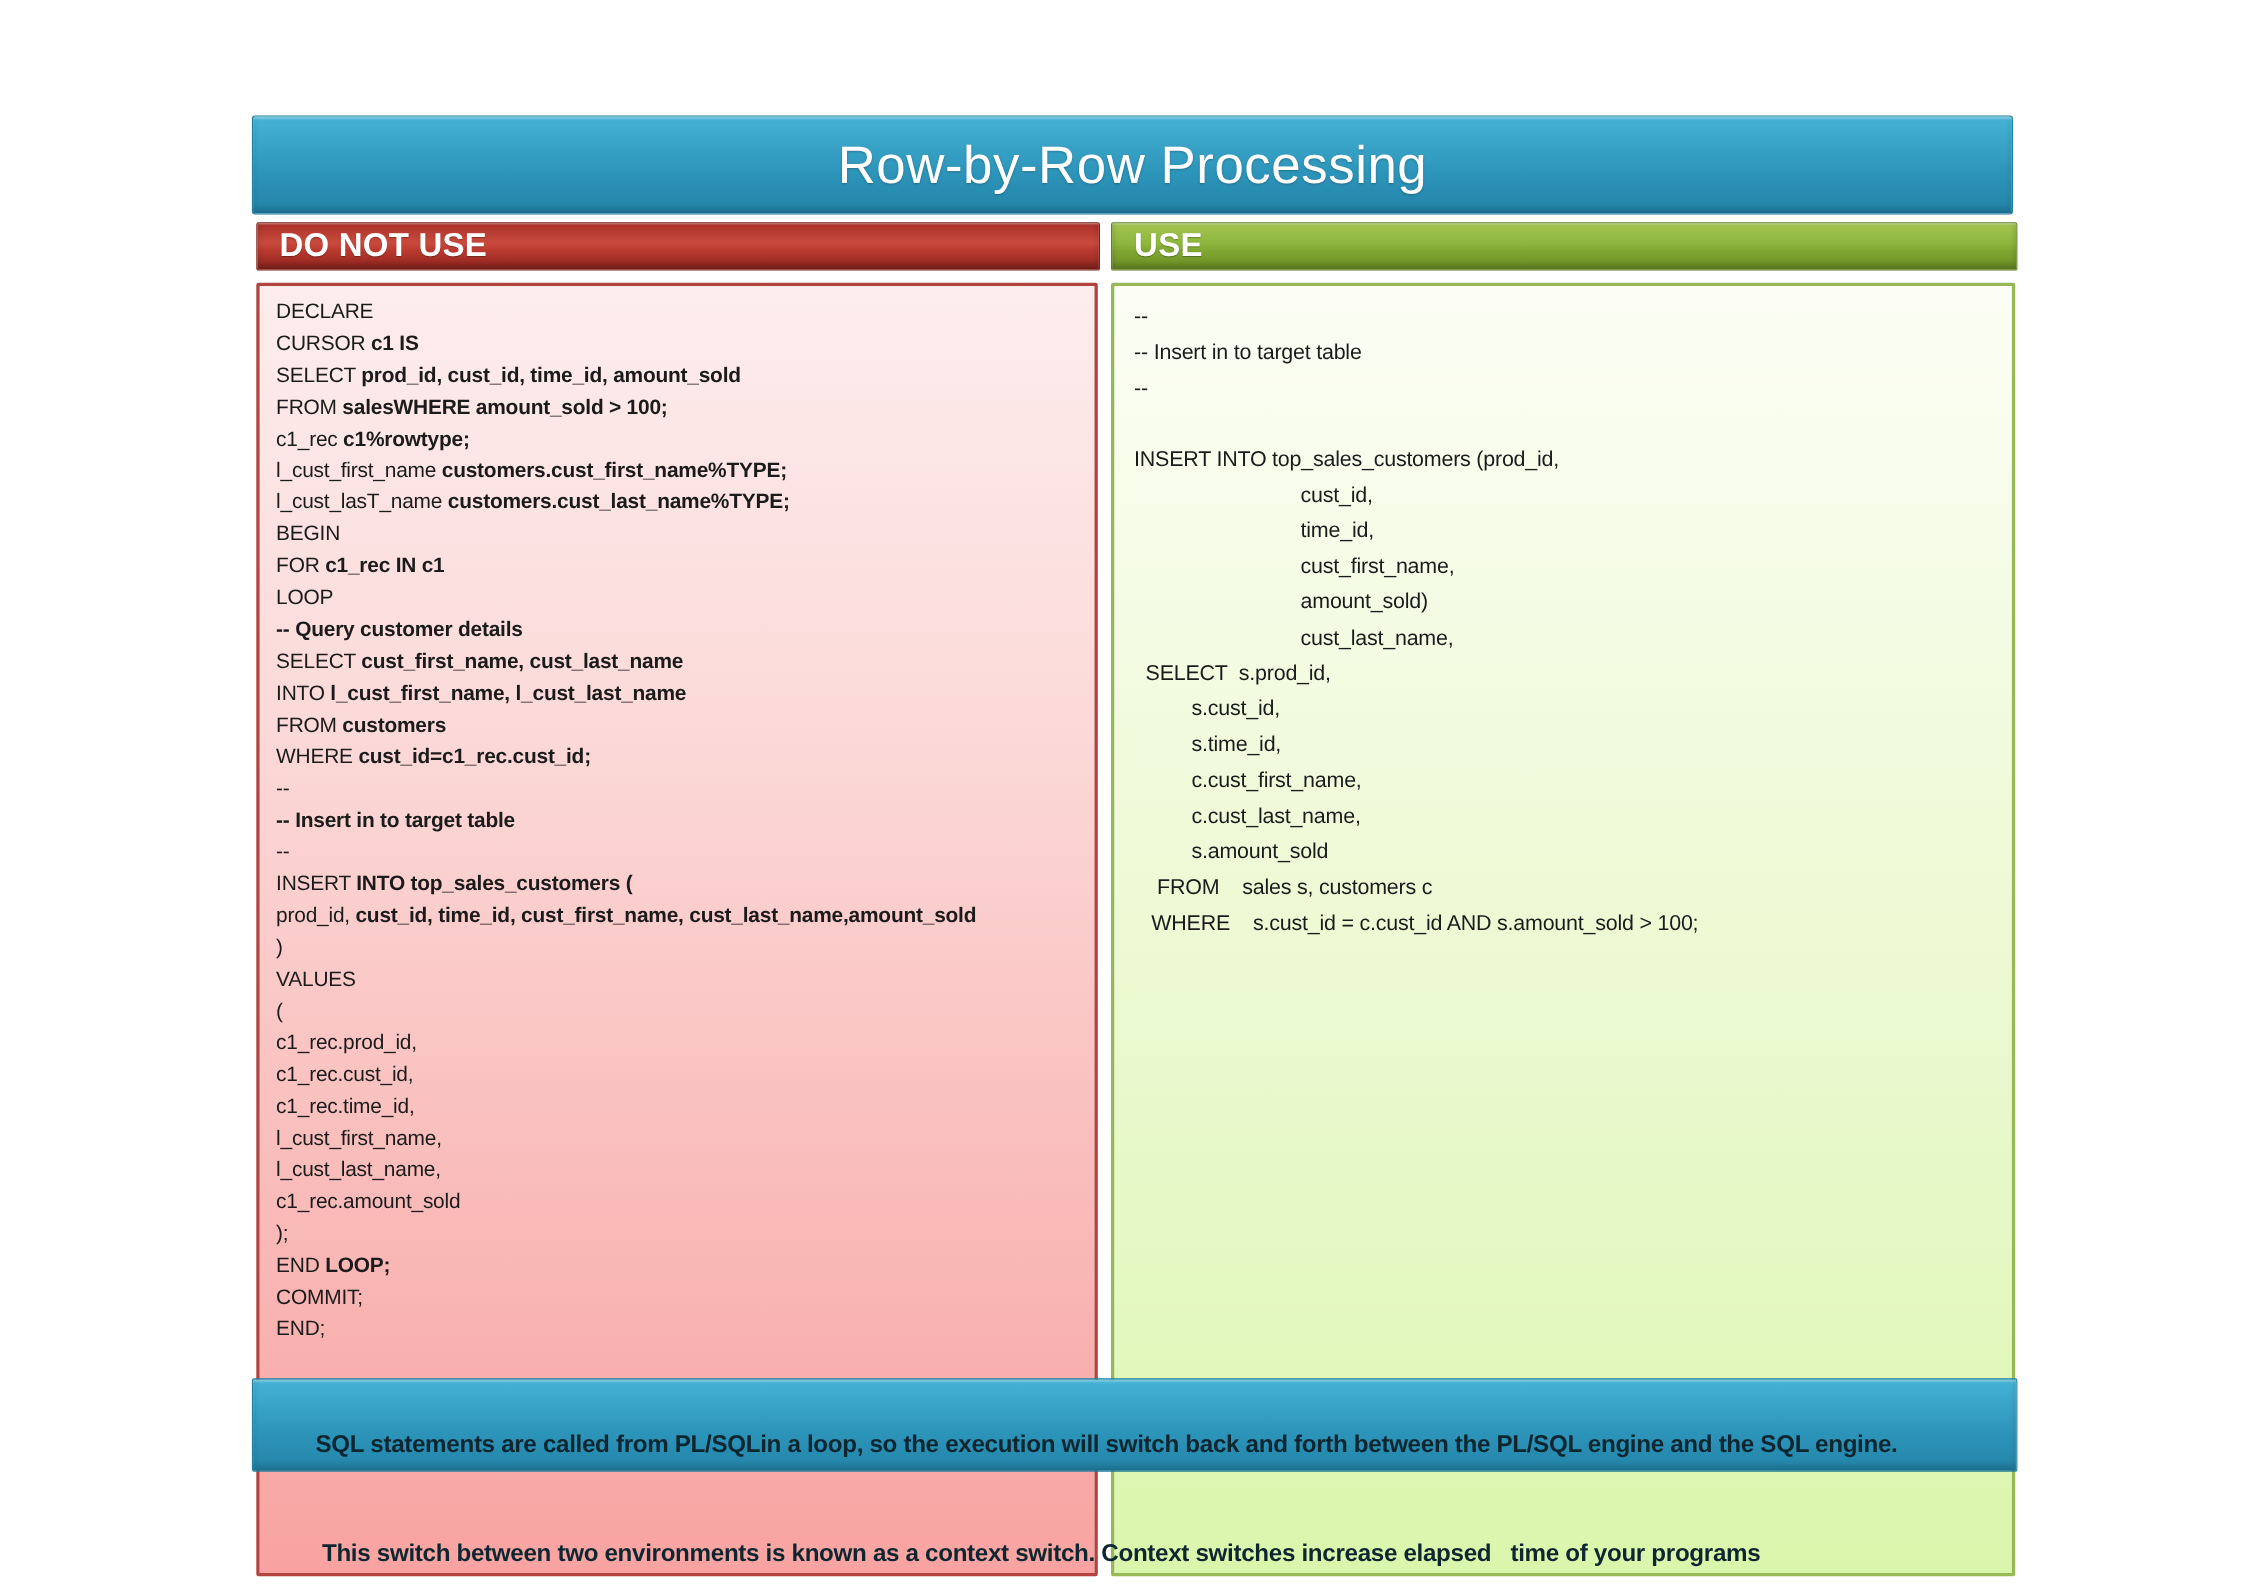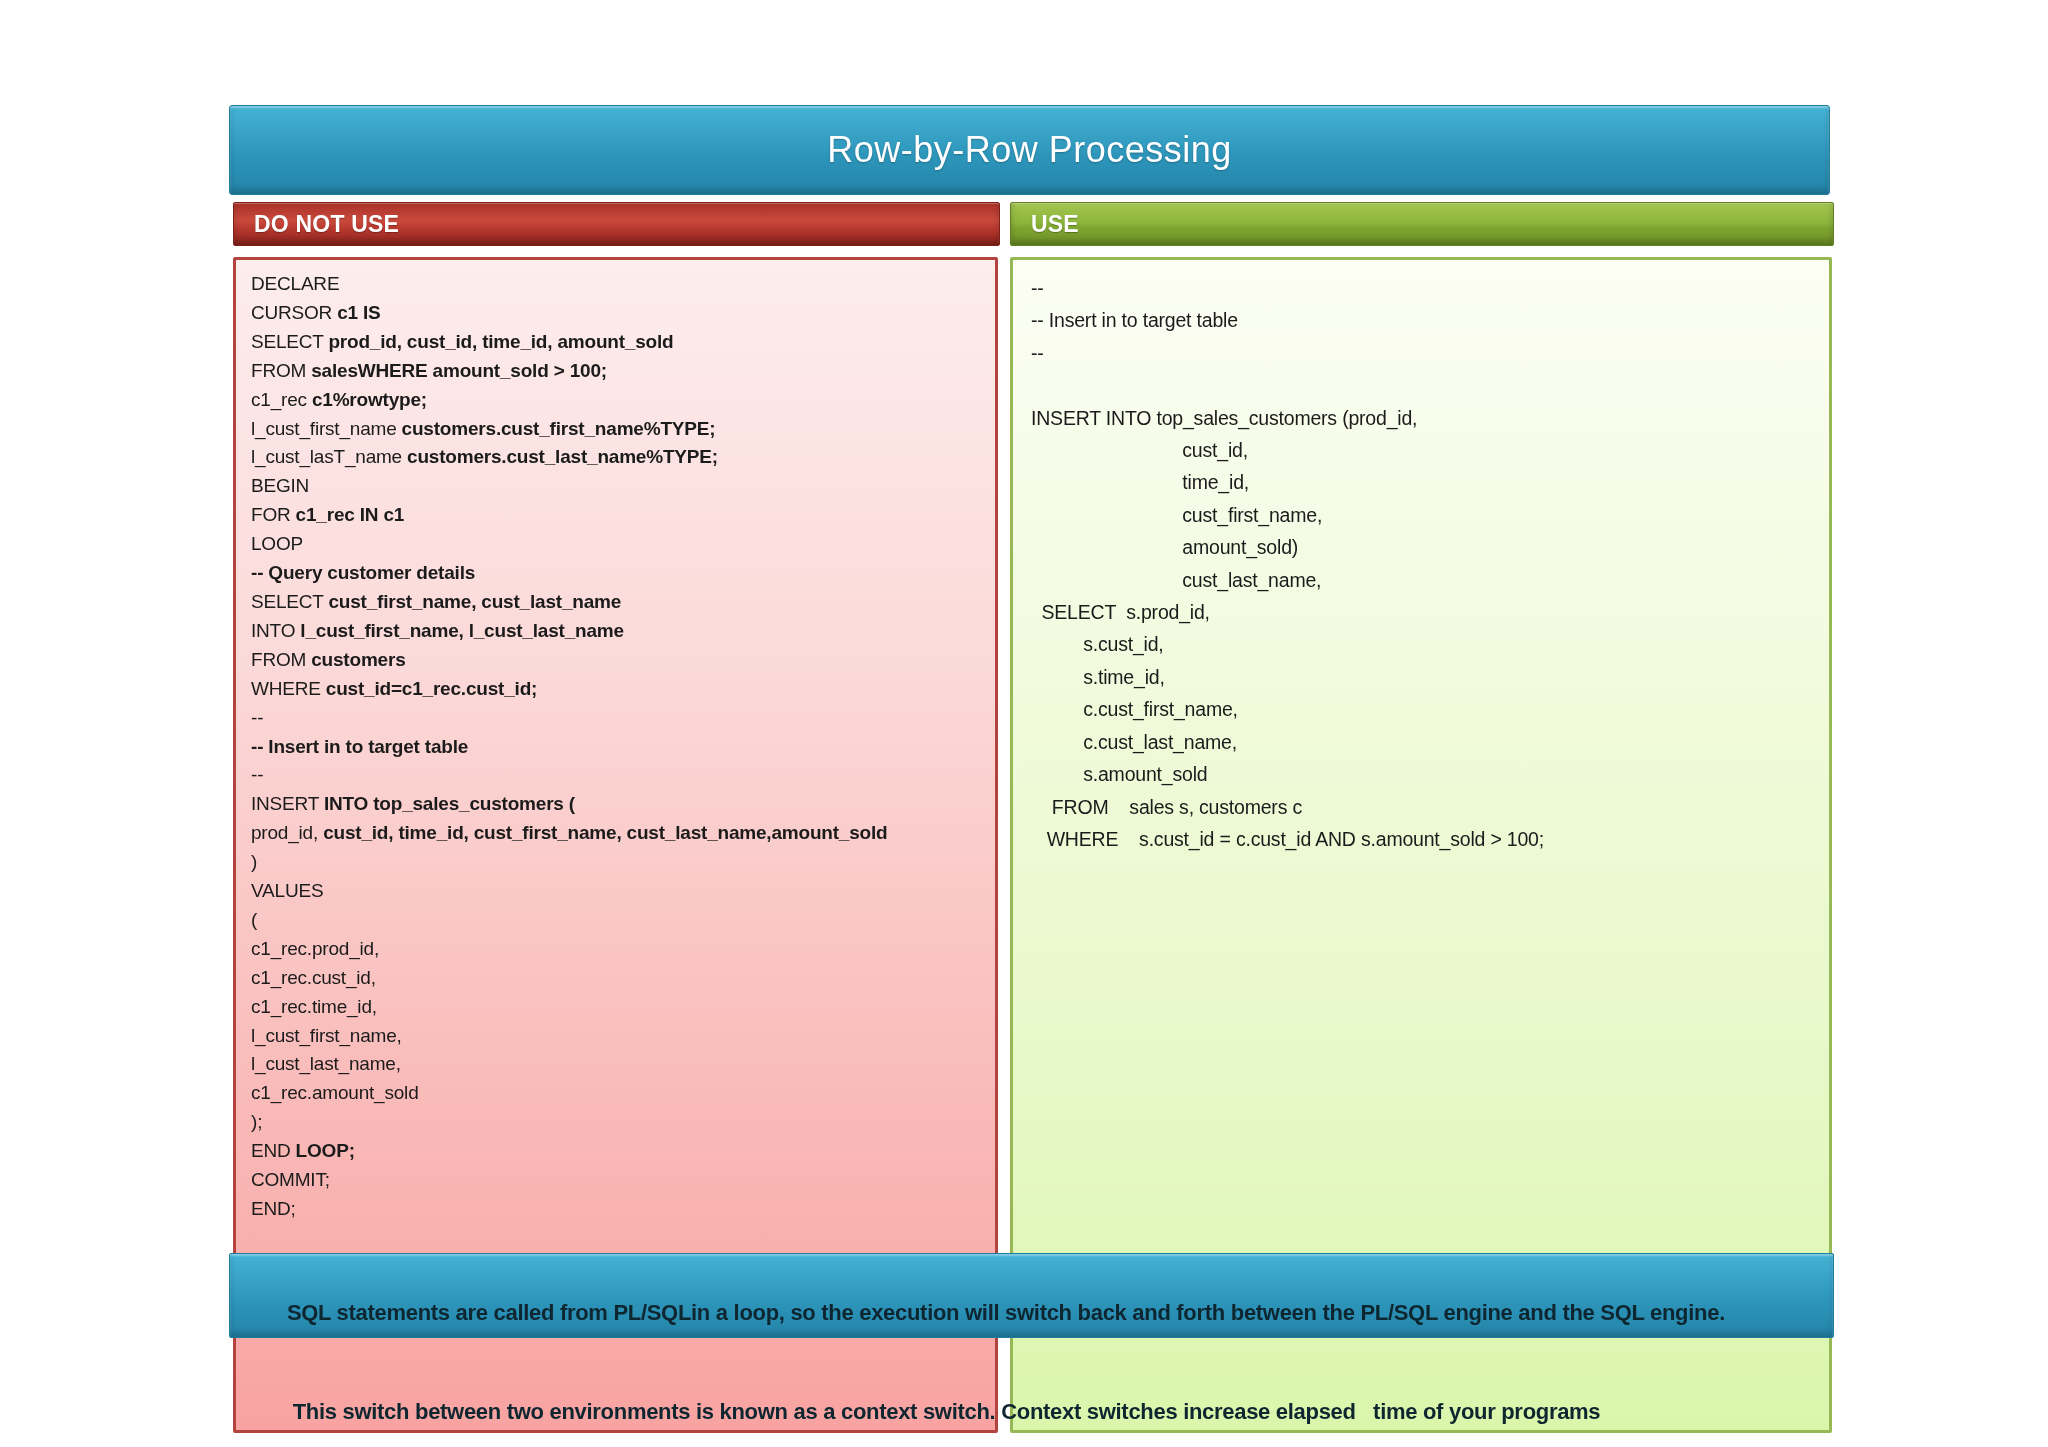--- a/index.html
+++ b/index.html
@@ -15,31 +15,31 @@
           font-family:"Liberation Sans",sans-serif;}
 
   .title-bar{
     position:absolute;left:229px;top:105px;width:1599px;height:88px;
     background:linear-gradient(180deg,var(--blue-top) 0%,var(--blue-mid) 55%,var(--blue-bottom) 100%);
     border:1px solid #1f7ea0;border-radius:3px;
     box-shadow:inset 0 2px 2px rgba(255,255,255,0.35), inset 0 -4px 6px rgba(0,0,0,0.18);
     display:flex;align-items:center;justify-content:center;
   }
   .title-bar span{
-    color:#ffffff;font-size:36px;font-weight:400;letter-spacing:0.5px;
+    color:#ffffff;font-size:48px;font-weight:400;letter-spacing:0.5px;
     text-shadow:0 1px 2px rgba(0,0,0,0.25);
   }
 
   .hdr{
     position:absolute;top:202px;height:42px;border-radius:2px;
     display:flex;align-items:center;
     box-shadow:inset 0 1px 1px rgba(255,255,255,0.3), inset 0 -4px 6px rgba(0,0,0,0.22);
   }
   .hdr span{
-    color:#ffffff;font-size:23px;font-weight:bold;padding-left:20px;letter-spacing:0.2px;
+    color:#ffffff;font-size:30px;font-weight:bold;padding-left:20px;letter-spacing:0.2px;
     text-shadow:0 1px 1px rgba(0,0,0,0.3);
   }
   .hdr.red{
     left:233px;width:765px;
     background:linear-gradient(180deg,var(--red-top) 0%,var(--red-mid) 42%,#bb3a30 58%,var(--red-bottom) 100%);
     border:1px solid #7e2018;
   }
   .hdr.green{
     left:1010px;width:822px;
     background:linear-gradient(180deg,var(--green-top) 0%,var(--green-mid) 45%,#7fa531 60%,var(--green-bottom) 100%);

